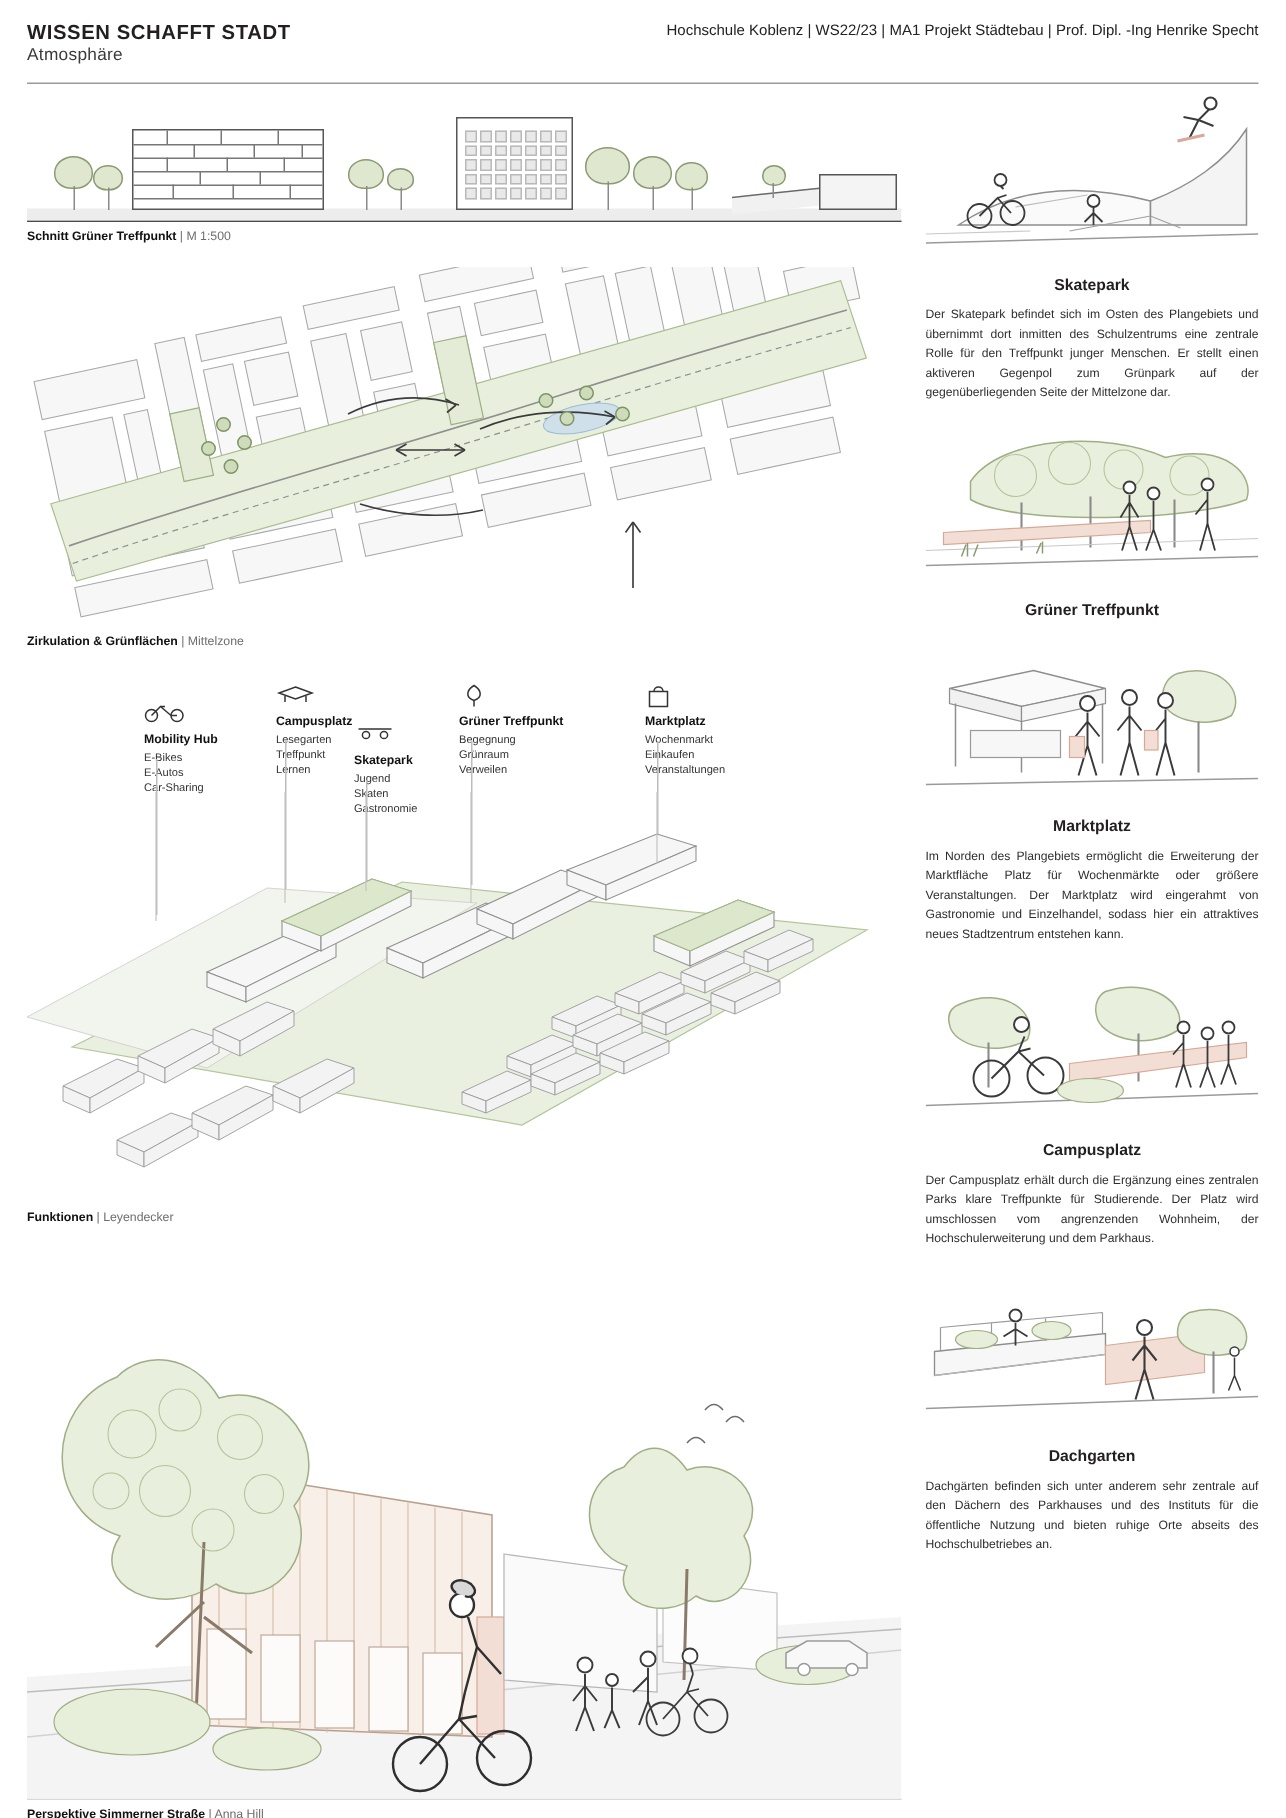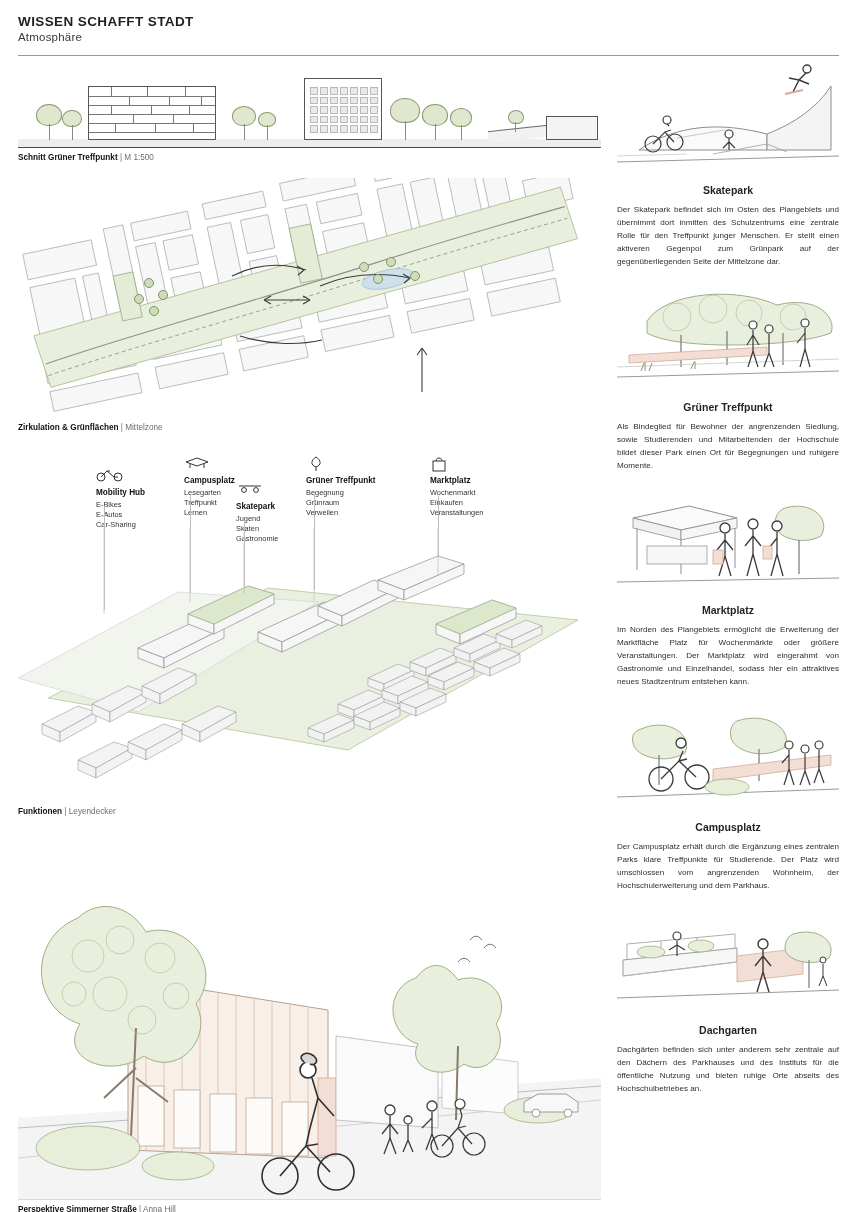--- a/index.html
+++ b/index.html
@@ -72,20 +72,21 @@
 <body>
 
 <div class="sheet">
 
   <div class="header">
     <div class="title-block">
       <div class="main-title">WISSEN SCHAFFT STADT</div>
       <div class="sub-title">Atmosphäre</div>
     </div>
     <div class="credits">
+      <div>Hochschule Koblenz  |  WS22/23  |  MA1 Projekt Städtebau  |  Prof. Dipl. -Ing Henrike Specht</div>
     </div>
   </div>
   <div class="hr"></div>
 
   <div class="body-grid">
 
     <div class="left-col">
 
       <div class="panel">
         <div class="section-draw">
@@ -619,21 +620,20 @@
                 <path d="M188,47 L188,68 M188,68 L183,86 M188,68 L193,86 M188,52 L180,62"></path>
             </g>
 
             <g stroke="#8a9a72" stroke-width="1" fill="none">
               <path d="M24,90 l3,-8 M28,90 l0,-9 M32,90 l3,-8"></path>
               <path d="M74,88 l3,-7 M78,88 l0,-8"></path>
             </g>
           </svg>
         </div>
         <div class="card-title">Grüner Treffpunkt</div>
-        <div class="card-text">Als Bindeglied für Bewohner der angrenzenden Siedlung, sowie Studierenden und Mitarbeitenden der Hochschule bildet dieser Park einen Ort für Begegnungen und ruhigere Momente.</div>
       </div>
 
       <div class="card">
         <div class="card-img">
           <svg width="222" height="112" viewBox="0 0 222 112">
             <path d="M0,98 L222,94" stroke="#9a9a9a" stroke-width="1" fill="none"></path>
 
             <path d="M16,34 L72,22 L120,34 L64,46 Z" fill="#fafafa" stroke="#8e8e8e" stroke-width="1"></path>
             <path d="M16,34 L16,44 L64,56 L64,46 Z" fill="#f1f1f1" stroke="#8e8e8e" stroke-width="0.8"></path>
             <path d="M120,34 L120,44 L64,56 L64,46 Z" fill="#f6f6f6" stroke="#8e8e8e" stroke-width="0.8"></path>

